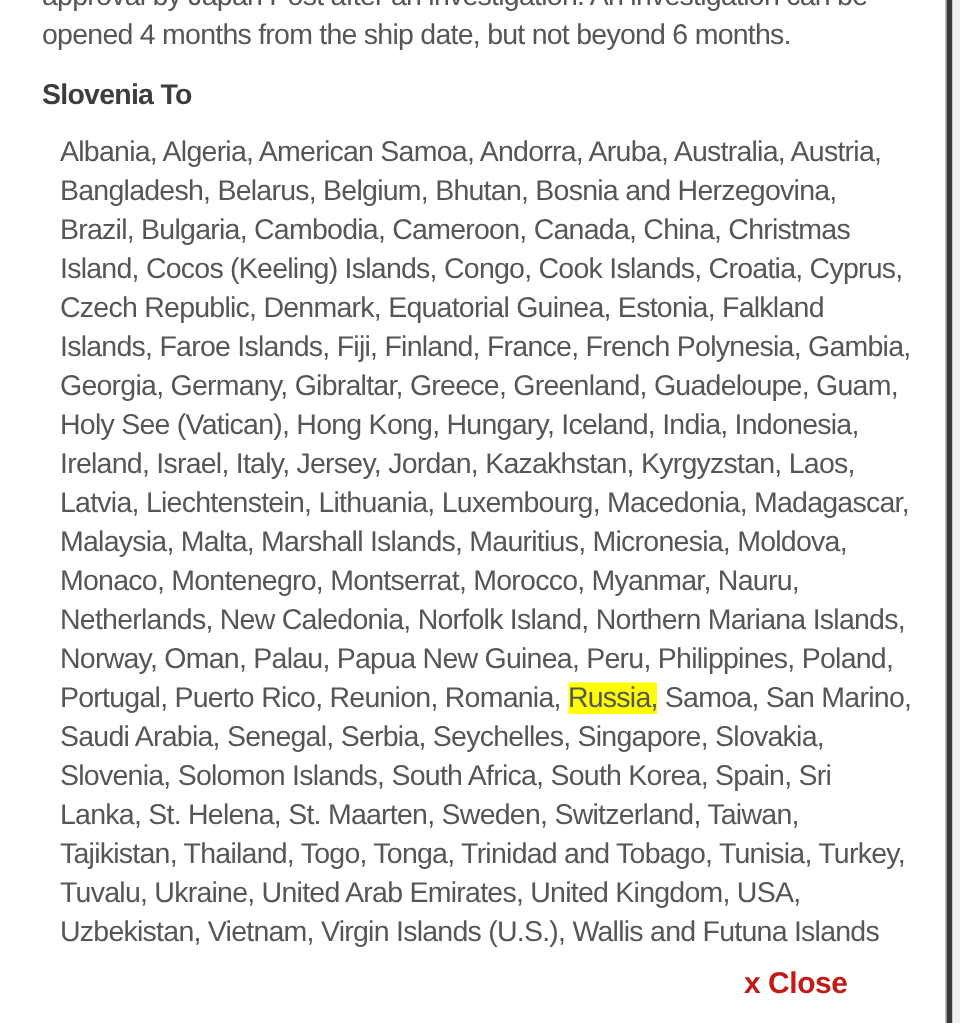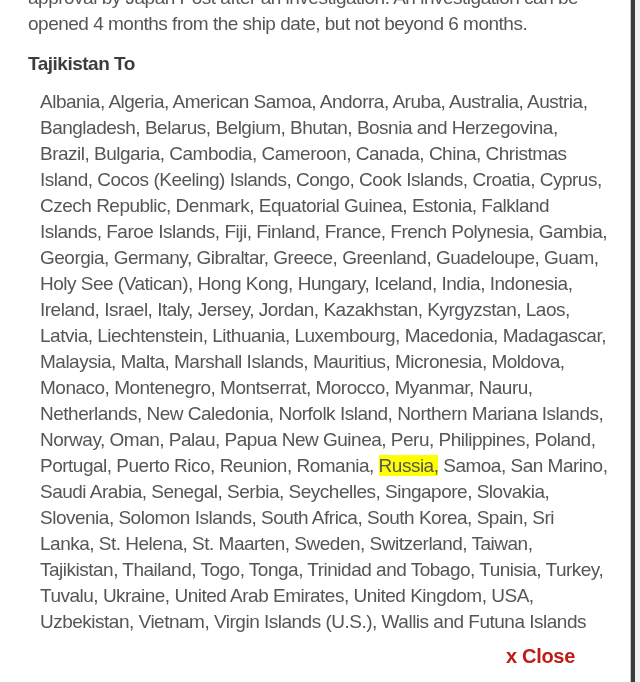--- a/index.html
+++ b/index.html
@@ -33,21 +33,21 @@
     font-size:19px;line-height:26px;font-weight:700;
     color:var(--heading);
   }
   .countries{margin:12px;}
   mark.find-highlight{
     background:var(--highlight);
     color:inherit;
     padding:0;
   }
   .close-link{
-    position:absolute;top:646px;right:65px;
+    position:absolute;top:646px;right:75px;
     font-size:20px;line-height:20px;font-weight:700;
     letter-spacing:-0.3px;
     color:var(--close-red);
     text-decoration:none;
     cursor:pointer;
   }
   .edge-line-soft{
     position:absolute;left:630px;top:0;width:1px;height:682px;
     background:var(--edge-line-soft);
   }
@@ -61,21 +61,21 @@
   }
 </style>
 </head>
 <body>
 
 <div class="page">
 
   <div class="content">
     <p class="intro">approval by Japan Post after an investigation. An investigation can be opened 4 months from the ship date, but not beyond 6 months.</p>
 
-    <h3 class="heading">Tajikistan To</h3>
+    <h3 class="heading">Slovenia To</h3>
 
     <p class="countries">Albania, Algeria, American Samoa, Andorra, Aruba, Australia, Austria, Bangladesh, Belarus, Belgium, Bhutan, Bosnia and Herzegovina, Brazil, Bulgaria, Cambodia, Cameroon, Canada, China, Christmas Island, Cocos (Keeling) Islands, Congo, Cook Islands, Croatia, Cyprus, Czech Republic, Denmark, Equatorial Guinea, Estonia, Falkland Islands, Faroe Islands, Fiji, Finland, France, French Polynesia, Gambia, Georgia, Germany, Gibraltar, Greece, Greenland, Guadeloupe, Guam, Holy See (Vatican), Hong Kong, Hungary, Iceland, India, Indonesia, Ireland, Israel, Italy, Jersey, Jordan, Kazakhstan, Kyrgyzstan, Laos, Latvia, Liechtenstein, Lithuania, Luxembourg, Macedonia, Madagascar, Malaysia, Malta, Marshall Islands, Mauritius, Micronesia, Moldova, Monaco, Montenegro, Montserrat, Morocco, Myanmar, Nauru, Netherlands, New Caledonia, Norfolk Island, Northern Mariana Islands, Norway, Oman, Palau, Papua New Guinea, Peru, Philippines, Poland, Portugal, Puerto Rico, Reunion, Romania, <mark class="find-highlight">Russia,</mark> Samoa, San Marino, Saudi Arabia, Senegal, Serbia, Seychelles, Singapore, Slovakia, Slovenia, Solomon Islands, South Africa, South Korea, Spain, Sri Lanka, St. Helena, St. Maarten, Sweden, Switzerland, Taiwan, Tajikistan, Thailand, Togo, Tonga, Trinidad and Tobago, Tunisia, Turkey, Tuvalu, Ukraine, United Arab Emirates, United Kingdom, USA, Uzbekistan, Vietnam, Virgin Islands (U.S.), Wallis and Futuna Islands</p>
   </div>
 
   <a class="close-link">x Close</a>
 
   <div class="edge-line-soft"></div>
   <div class="edge-line"></div>
   <div class="outer-bg"></div>
 

